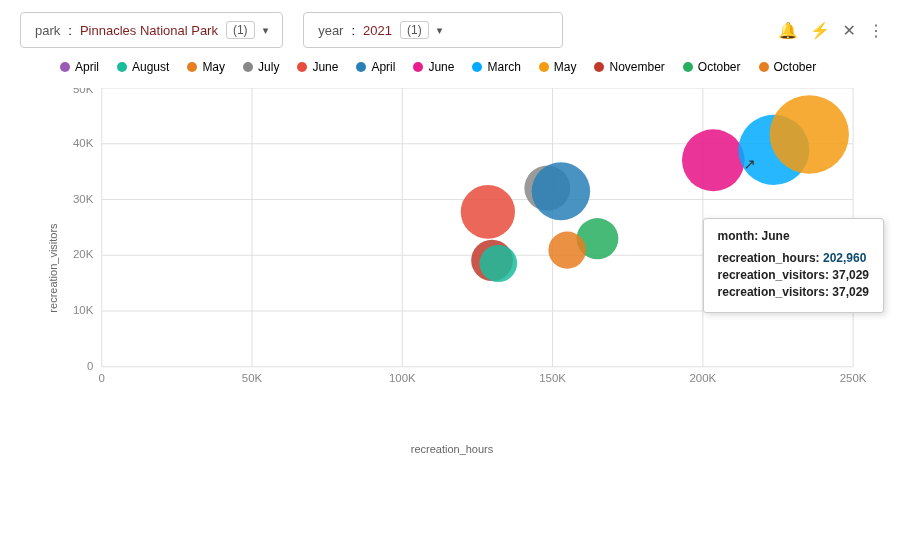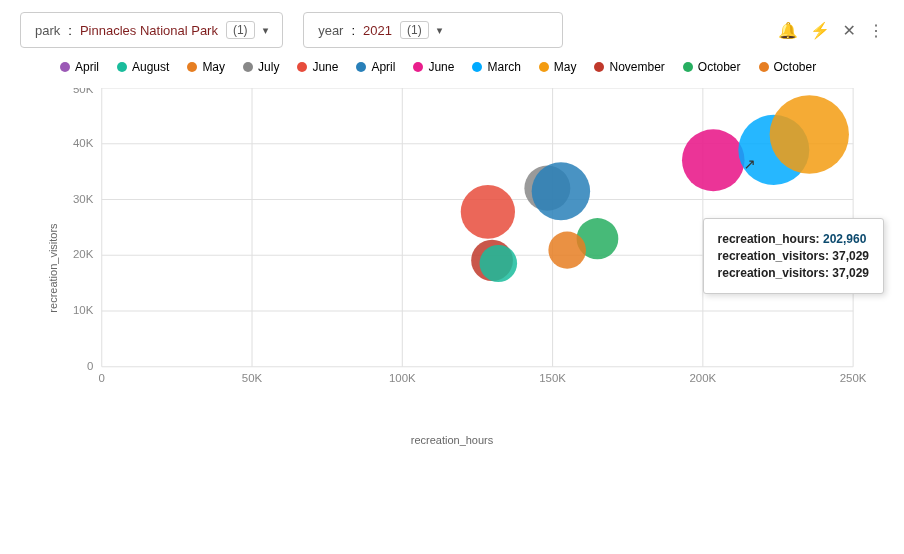--- a/index.html
+++ b/index.html
@@ -14,21 +14,21 @@
     .filter-arrow { color: #555; font-size: 11px; }
     .toolbar-icons { display: flex; gap: 12px; align-items: center; }
     .toolbar-icon { color: #666; font-size: 16px; cursor: pointer; }
 
     .legend { display: flex; flex-wrap: wrap; padding: 0 60px 4px 60px; gap: 13px 18px; font-size: 12px; }
     .legend-item { display: flex; align-items: center; gap: 5px; }
     .legend-dot { width: 10px; height: 10px; border-radius: 50%; display: inline-block; }
 
     .chart-area { position: relative; width: 904px; height: 380px; padding: 10px 30px 50px 60px; }
     .y-axis-label { position: absolute; left: 8px; top: 50%; transform: translateY(-50%) rotate(-90deg); font-size: 11px; color: #666; white-space: nowrap; }
-    .x-axis-label { position: absolute; bottom: 12px; left: 50%; transform: translateX(-50%); font-size: 11px; color: #666; }
+    .x-axis-label { position: absolute; bottom: 3px; left: 50%; transform: translateX(-50%); font-size: 11px; color: #666; }
 
     .chart-svg { width: 100%; height: 100%; }
 
     .tooltip-box { position: absolute; background: #fff; border: 1px solid #ccc; border-radius: 3px; padding: 10px 14px; font-size: 12px; color: #555; box-shadow: 2px 2px 6px rgba(0,0,0,0.15); min-width: 180px; }
     .tooltip-box .t-title { font-weight: normal; margin-bottom: 8px; }
     .tooltip-box .t-title span { font-weight: bold; color: #222; }
     .tooltip-box .t-row { margin: 3px 0; }
     .tooltip-box .t-row span { font-weight: bold; color: #222; }
   </style>
 </head>
@@ -160,20 +160,23 @@
 
     <circle cx="684" cy="60" r="34" fill="#00aaff" opacity="0.85"></circle>
 
     <circle cx="718" cy="45" r="38" fill="#f39c12" opacity="0.85"></circle>
 
     <text x="655" y="78" font-size="14" fill="#333">↗</text>
   </svg>
 
   
   <div class="tooltip-box" style="right: 20px; top: 140px;">
+    <div class="t-title">
+      <span>month: </span><span style="font-weight:bold;color:#222;">June</span>
+    </div>
     <div class="t-row">
       <span>recreation_hours: </span><span style="font-weight:bold;color:#0c4a6e;">202,960</span>
     </div>
     <div class="t-row">
       <span>recreation_visitors: </span><span style="font-weight:bold;color:#222;">37,029</span>
     </div>
     <div class="t-row">
       <span>recreation_visitors: </span><span style="font-weight:bold;color:#222;">37,029</span>
     </div>
   </div>

